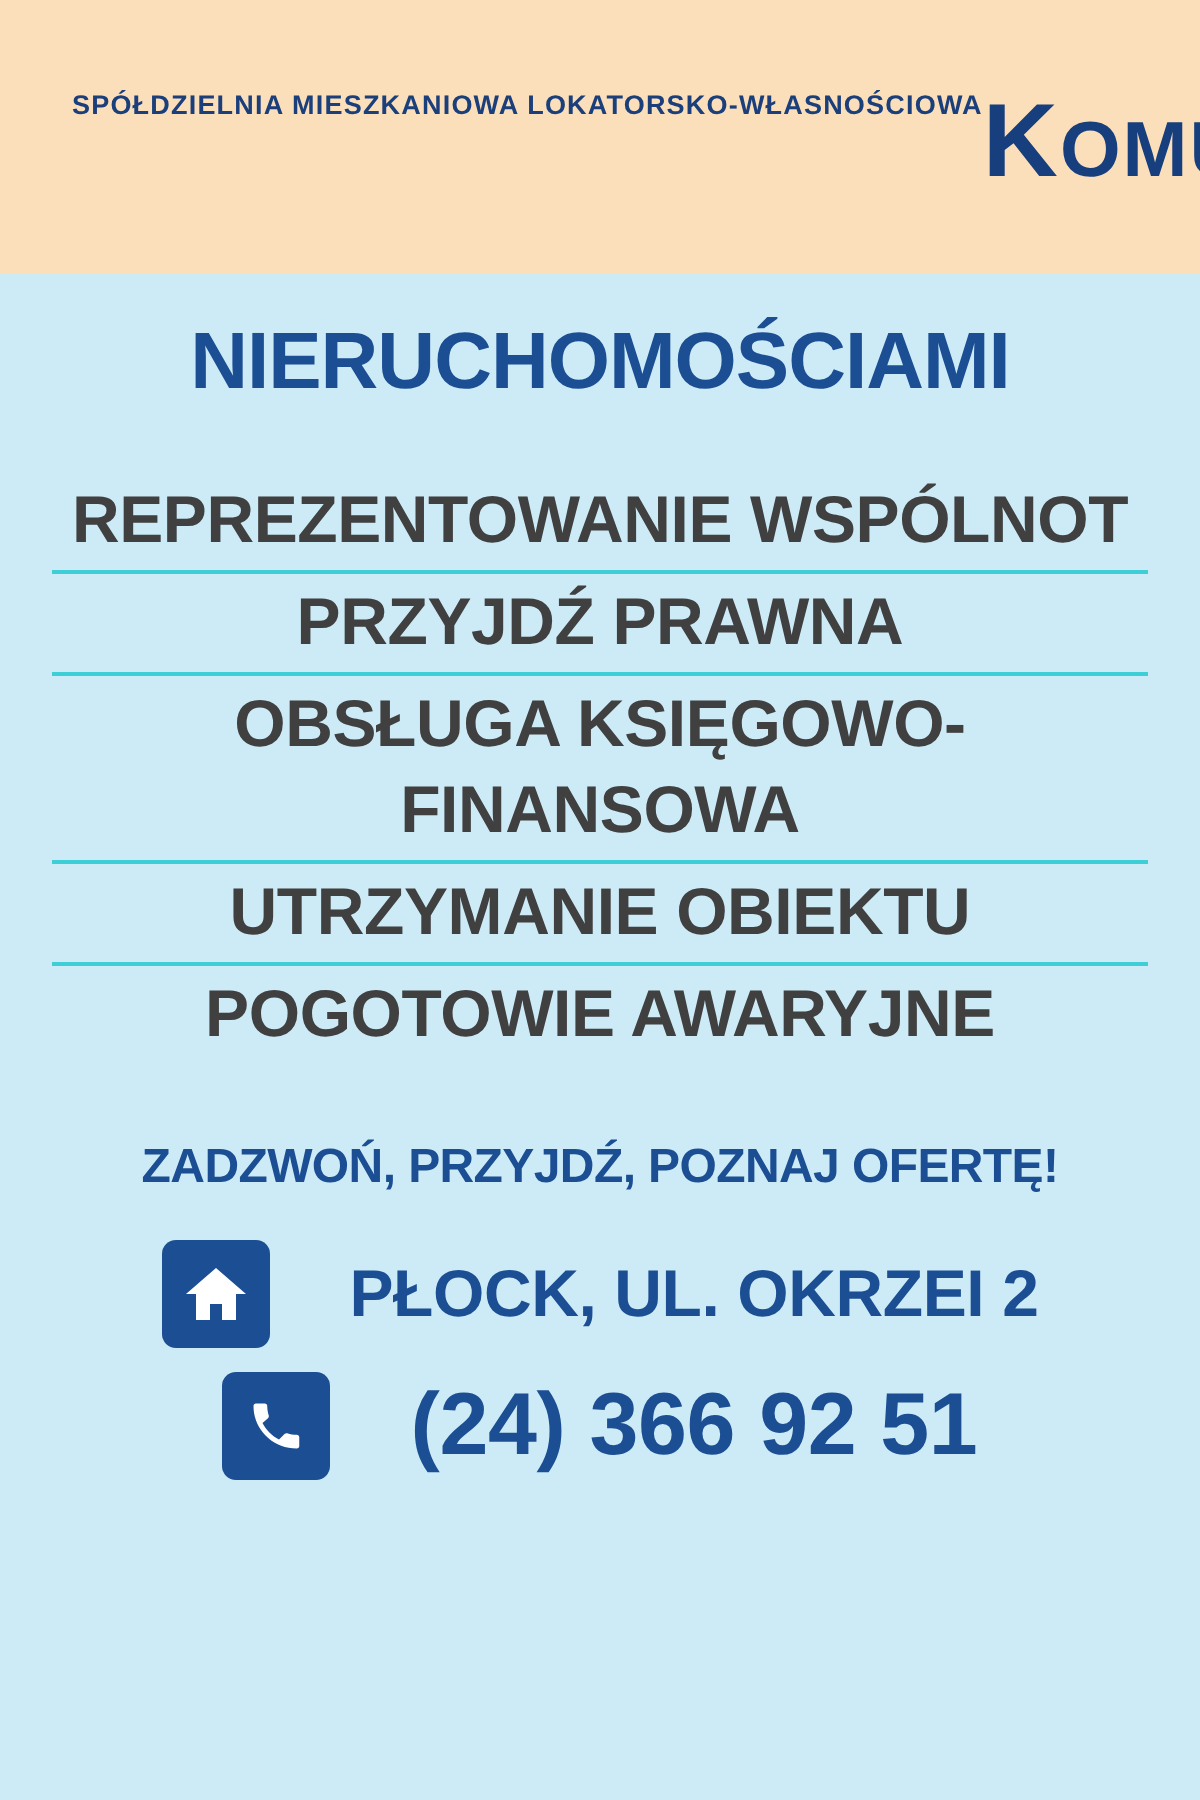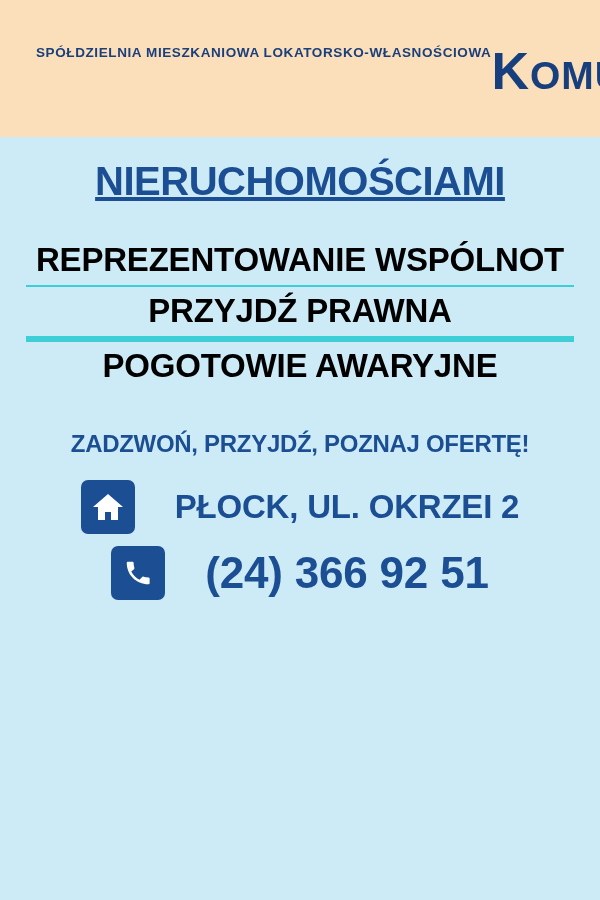--- a/index.html
+++ b/index.html
@@ -149,28 +149,28 @@
   .headline {
     text-align: center;
     color: #1b4e93;
     font-weight: bold;
     font-size: 40px;
     line-height: 1.12;
     letter-spacing: -0.5px;
     font-stretch: condensed;
     margin-bottom: 6px;
   }
-  .headline .l2 { display: block; text-decoration: underline; }
+  .headline .l2 { display: block; }
 
   .services {
     margin-top: 26px;
   }
   .service-item {
     text-align: center;
-    color: #000000;
+    color: #404040;
     font-weight: bold;
     font-size: 33px;
     letter-spacing: -0.2px;
     line-height: 1.28;
     padding: 3px 0 4px 0;
   }
   .service-divider {
     height: 2px;
     background: #3ecfd6;
     margin: 0 6px;
@@ -258,21 +258,23 @@
 
     <div class="headline">
       <span class="l2">NIERUCHOMOŚCIAMI</span>
     </div>
 
     <div class="services">
       <div class="service-item">REPREZENTOWANIE WSPÓLNOT</div>
       <div class="service-divider"></div>
       <div class="service-item">PRZYJDŹ PRAWNA</div>
       <div class="service-divider"></div>
-      <div class="service-divider"></div>
+      <div class="service-item">OBSŁUGA KSIĘGOWO-FINANSOWA</div>
+      <div class="service-divider"></div>
+      <div class="service-item">UTRZYMANIE OBIEKTU</div>
       <div class="service-divider"></div>
       <div class="service-item">POGOTOWIE AWARYJNE</div>
     </div>
 
     <div class="cta">ZADZWOŃ, PRZYJDŹ, POZNAJ OFERTĘ!</div>
 
     <div class="contact-row">
       <div class="badge">
         <svg width="32" height="30" viewBox="0 0 32 30" aria-hidden="true">
           <path d="M16 2 L31 15 H26 V28 H19 V20 H13 V28 H6 V15 H1 Z" fill="#ffffff"></path>

